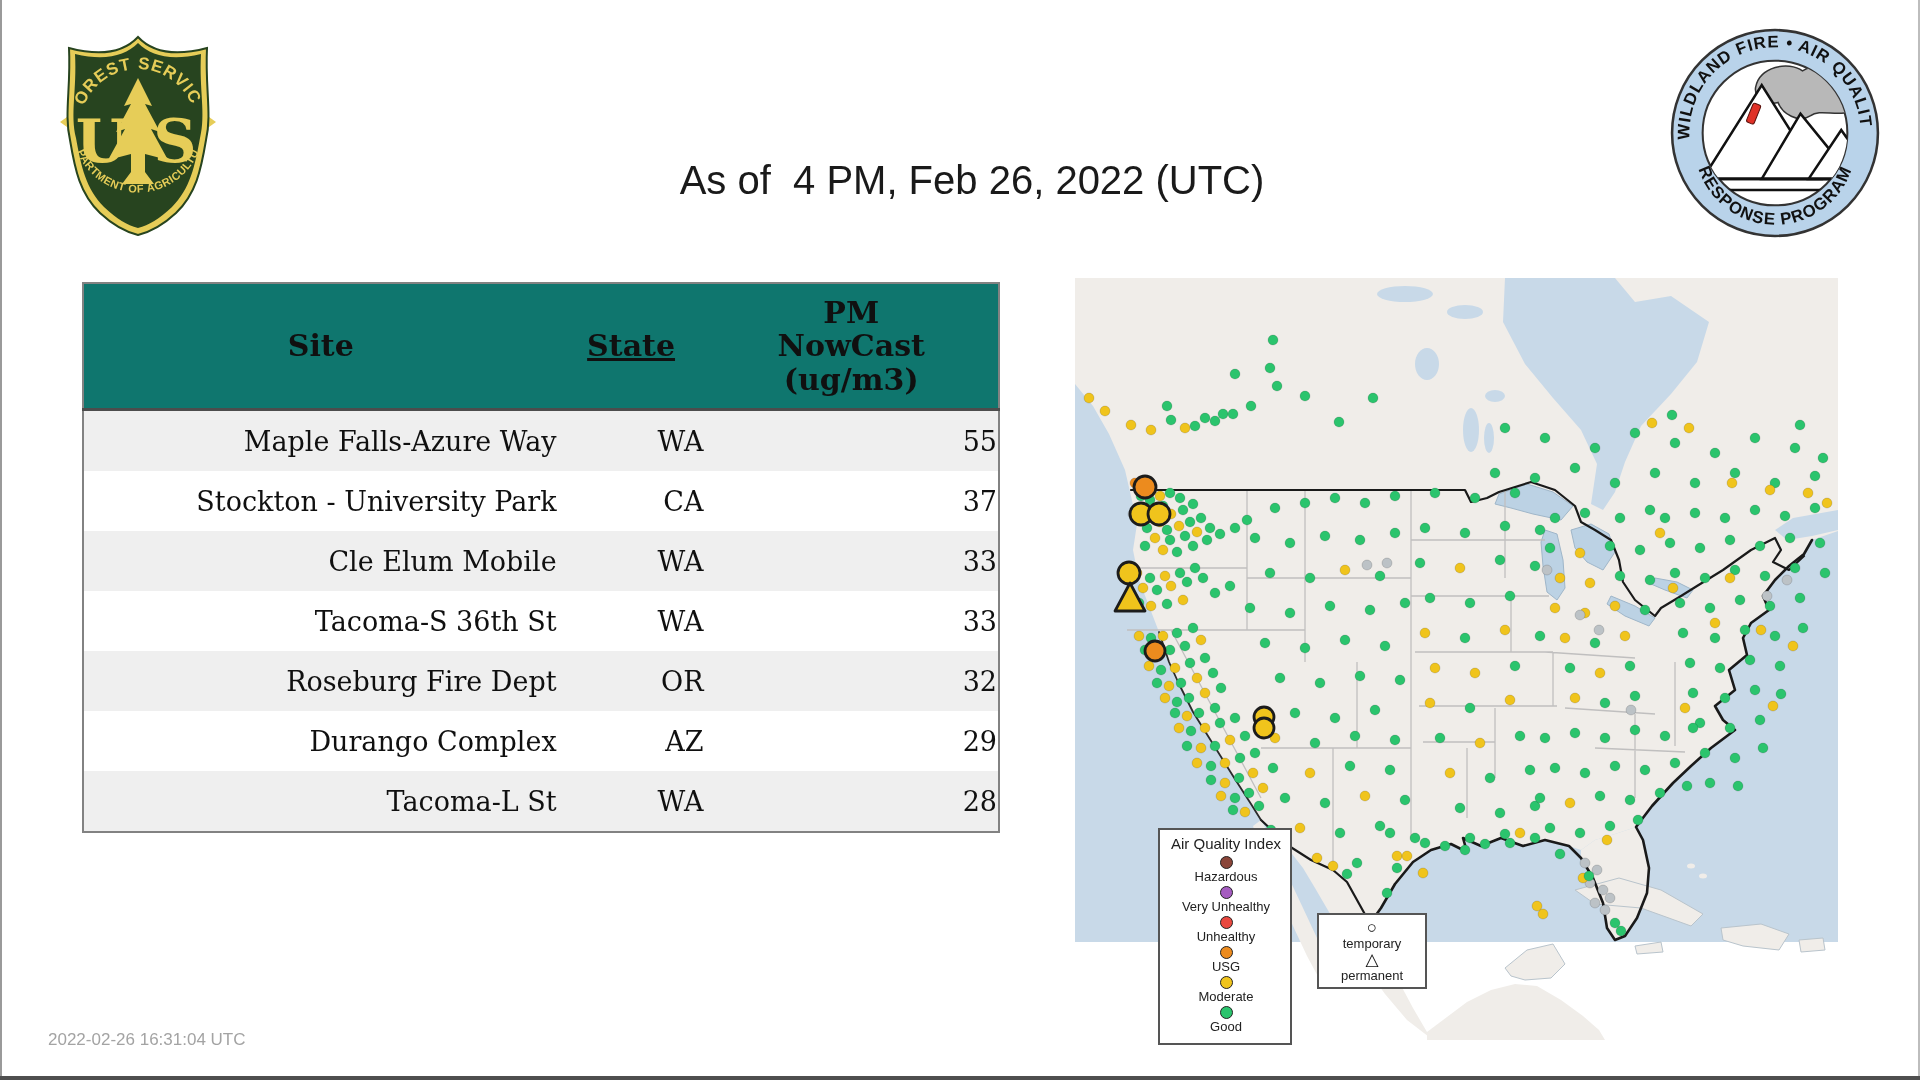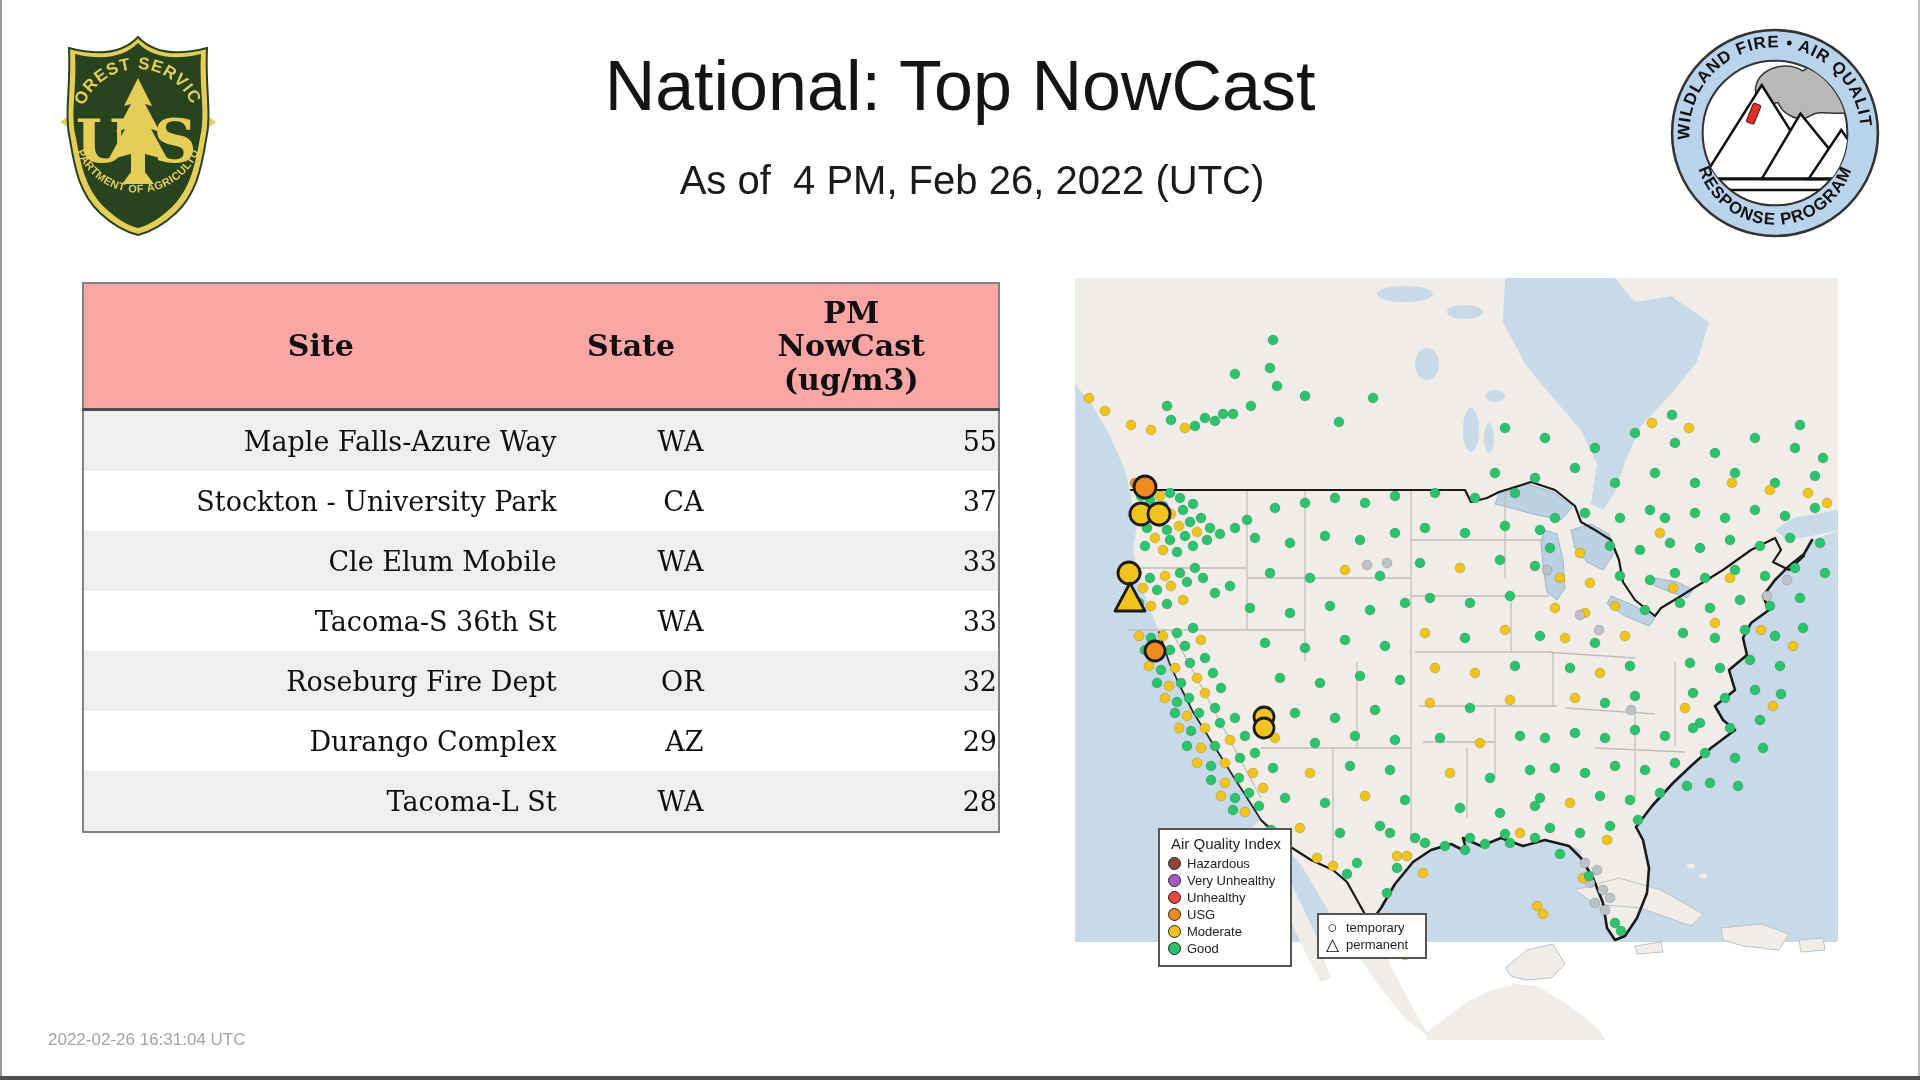--- a/index.html
+++ b/index.html
@@ -14,37 +14,37 @@
   .page-subtitle{position:absolute;left:0;right:0;top:158px;text-align:center;
               font-size:40px;color:#1a1a1a;white-space:pre;padding-left:24px;}
 
   .usfs-logo{position:absolute;left:58px;top:30px;}
   .wfaqrp-logo{position:absolute;left:1668px;top:26px;}
 
   
   .rank-table{position:absolute;left:82px;top:282px;width:918px;border-collapse:collapse;
               font-family:"DejaVu Serif",serif;color:#101010;background:#fff;
               border:2px solid #828282;}
-  .rank-table th{background:#fca5a5;font-size:30px;font-weight:bold;height:122px;
+  .rank-table th{background:#0f766e;font-size:30px;font-weight:bold;height:122px;
                  border-bottom:3px solid #4c4c4c;vertical-align:middle;line-height:1.12;}
   .rank-table td{font-size:27px;text-align:right;height:58px;vertical-align:middle;}
   .rank-table tbody tr:nth-child(odd){background:#efefef;}
   .rank-table tbody tr:nth-child(even){background:#ffffff;}
   .col-site{width:478px;}
-  .col-state{width:146px;}
+  .col-state{width:146px;text-decoration:underline;}
   .col-pm{width:294px;}
   .th-pm-inner{display:inline-block;width:160px;}
 
   
   .map{position:absolute;left:1075px;top:278px;width:763px;height:664px;background:#c8d9e8;}
   .map svg{position:absolute;left:0;top:0;}
   .legend-aqi{position:absolute;left:83px;top:550px;width:134px;background:#ffffff;
               border:2px solid #555;box-sizing:border-box;padding:5px 6px 7px 8px;}
   .legend-aqi-title{font-size:15px;color:#222;text-align:center;margin-bottom:4px;}
-  .legend-item{display:flex;align-items:center;gap:6px;font-size:13px;color:#222;margin:2px 0;}
+  .legend-item{display:flex;align-items:center;font-size:13px;color:#222;margin:2px 0;flex-direction:column;}
   .legend-dot{width:13px;height:13px;border-radius:50%;border:1.5px solid #222;flex:0 0 auto;box-sizing:border-box;}
   .legend-type{position:absolute;left:242px;top:635px;width:110px;background:#ffffff;
               border:2px solid #555;box-sizing:border-box;padding:4px 6px;}
   .legend-type .legend-item{margin:0;}
   .legend-glyph{font-size:17px;line-height:17px;width:15px;text-align:center;color:#111;flex:0 0 auto;}
 
   .timestamp{position:absolute;left:48px;top:1030px;font-size:17px;color:#a3a3a3;}
 </style>
 </head>
 <body>
@@ -68,21 +68,20 @@
       </text>
       <text font-family="Liberation Sans, sans-serif" font-size="11" font-weight="bold" fill="#e6cd58" letter-spacing="0.5">
         <textPath href="#usfsArcBot" startOffset="50%" text-anchor="middle">DEPARTMENT OF AGRICULTURE</textPath>
       </text>
       <text x="44" y="130" font-family="DejaVu Serif, serif" font-size="60" font-weight="bold" fill="#e6cd58" text-anchor="middle">U</text>
       <text x="117" y="130" font-family="DejaVu Serif, serif" font-size="60" font-weight="bold" fill="#e6cd58" text-anchor="middle">S</text>
       <path d="M80,46 L66,74 L73,72 L58,100 L67,97 L50,128 L73,122 L73,140 L64,152 L96,152 L87,140 L87,122 L110,128 L93,97 L102,100 L87,72 L94,74 Z" fill="#e6cd58"></path>
     </g>
   </svg>
 
-  <div class="page-title">National: Top NowCast</div>
   <div class="page-subtitle">As of  4 PM, Feb 26, 2022 (UTC)</div>
 
   <svg class="wfaqrp-logo" width="214" height="214" viewBox="0 0 210 210">
     <defs>
       <path id="wfArcTop" d="M 21,105 A 84,84 0 0 1 189,105" fill="none"></path>
       <path id="wfArcBot" d="M 26,116 A 79,79 0 0 0 184,116" fill="none"></path>
       <clipPath id="wfClip">
           <circle cx="105" cy="105" r="71"></circle>
         </clipPath>
     </defs>

